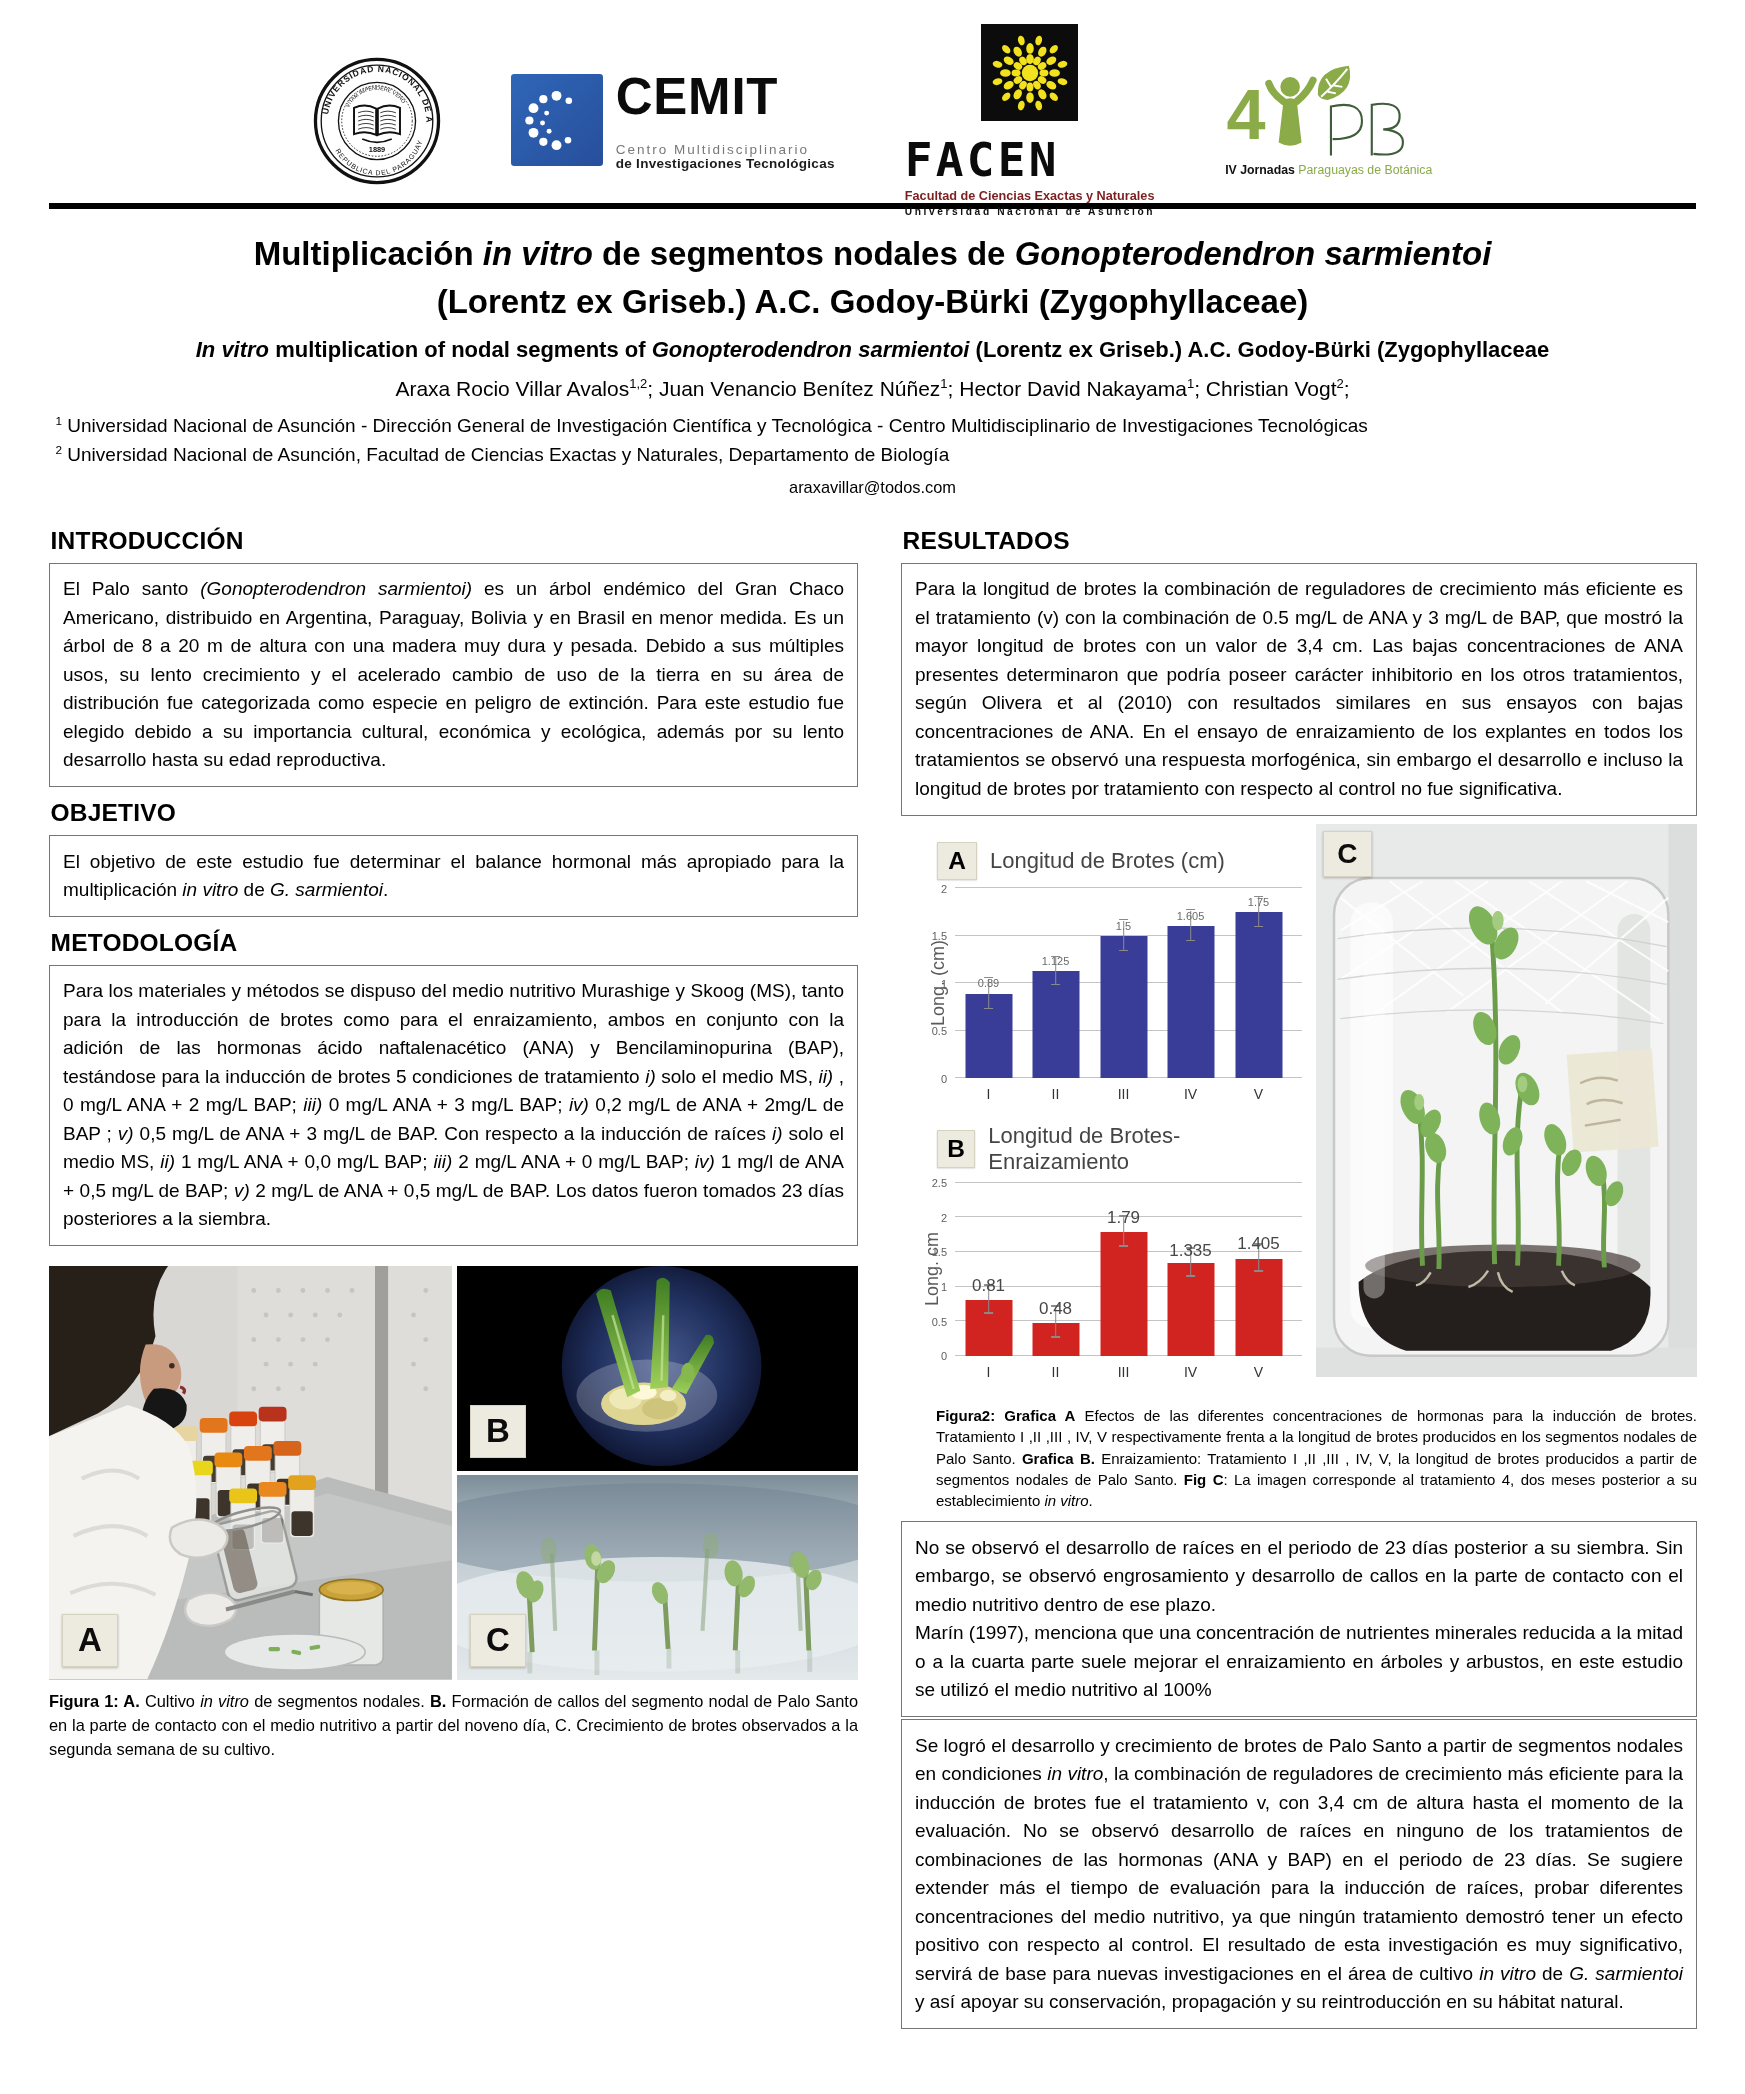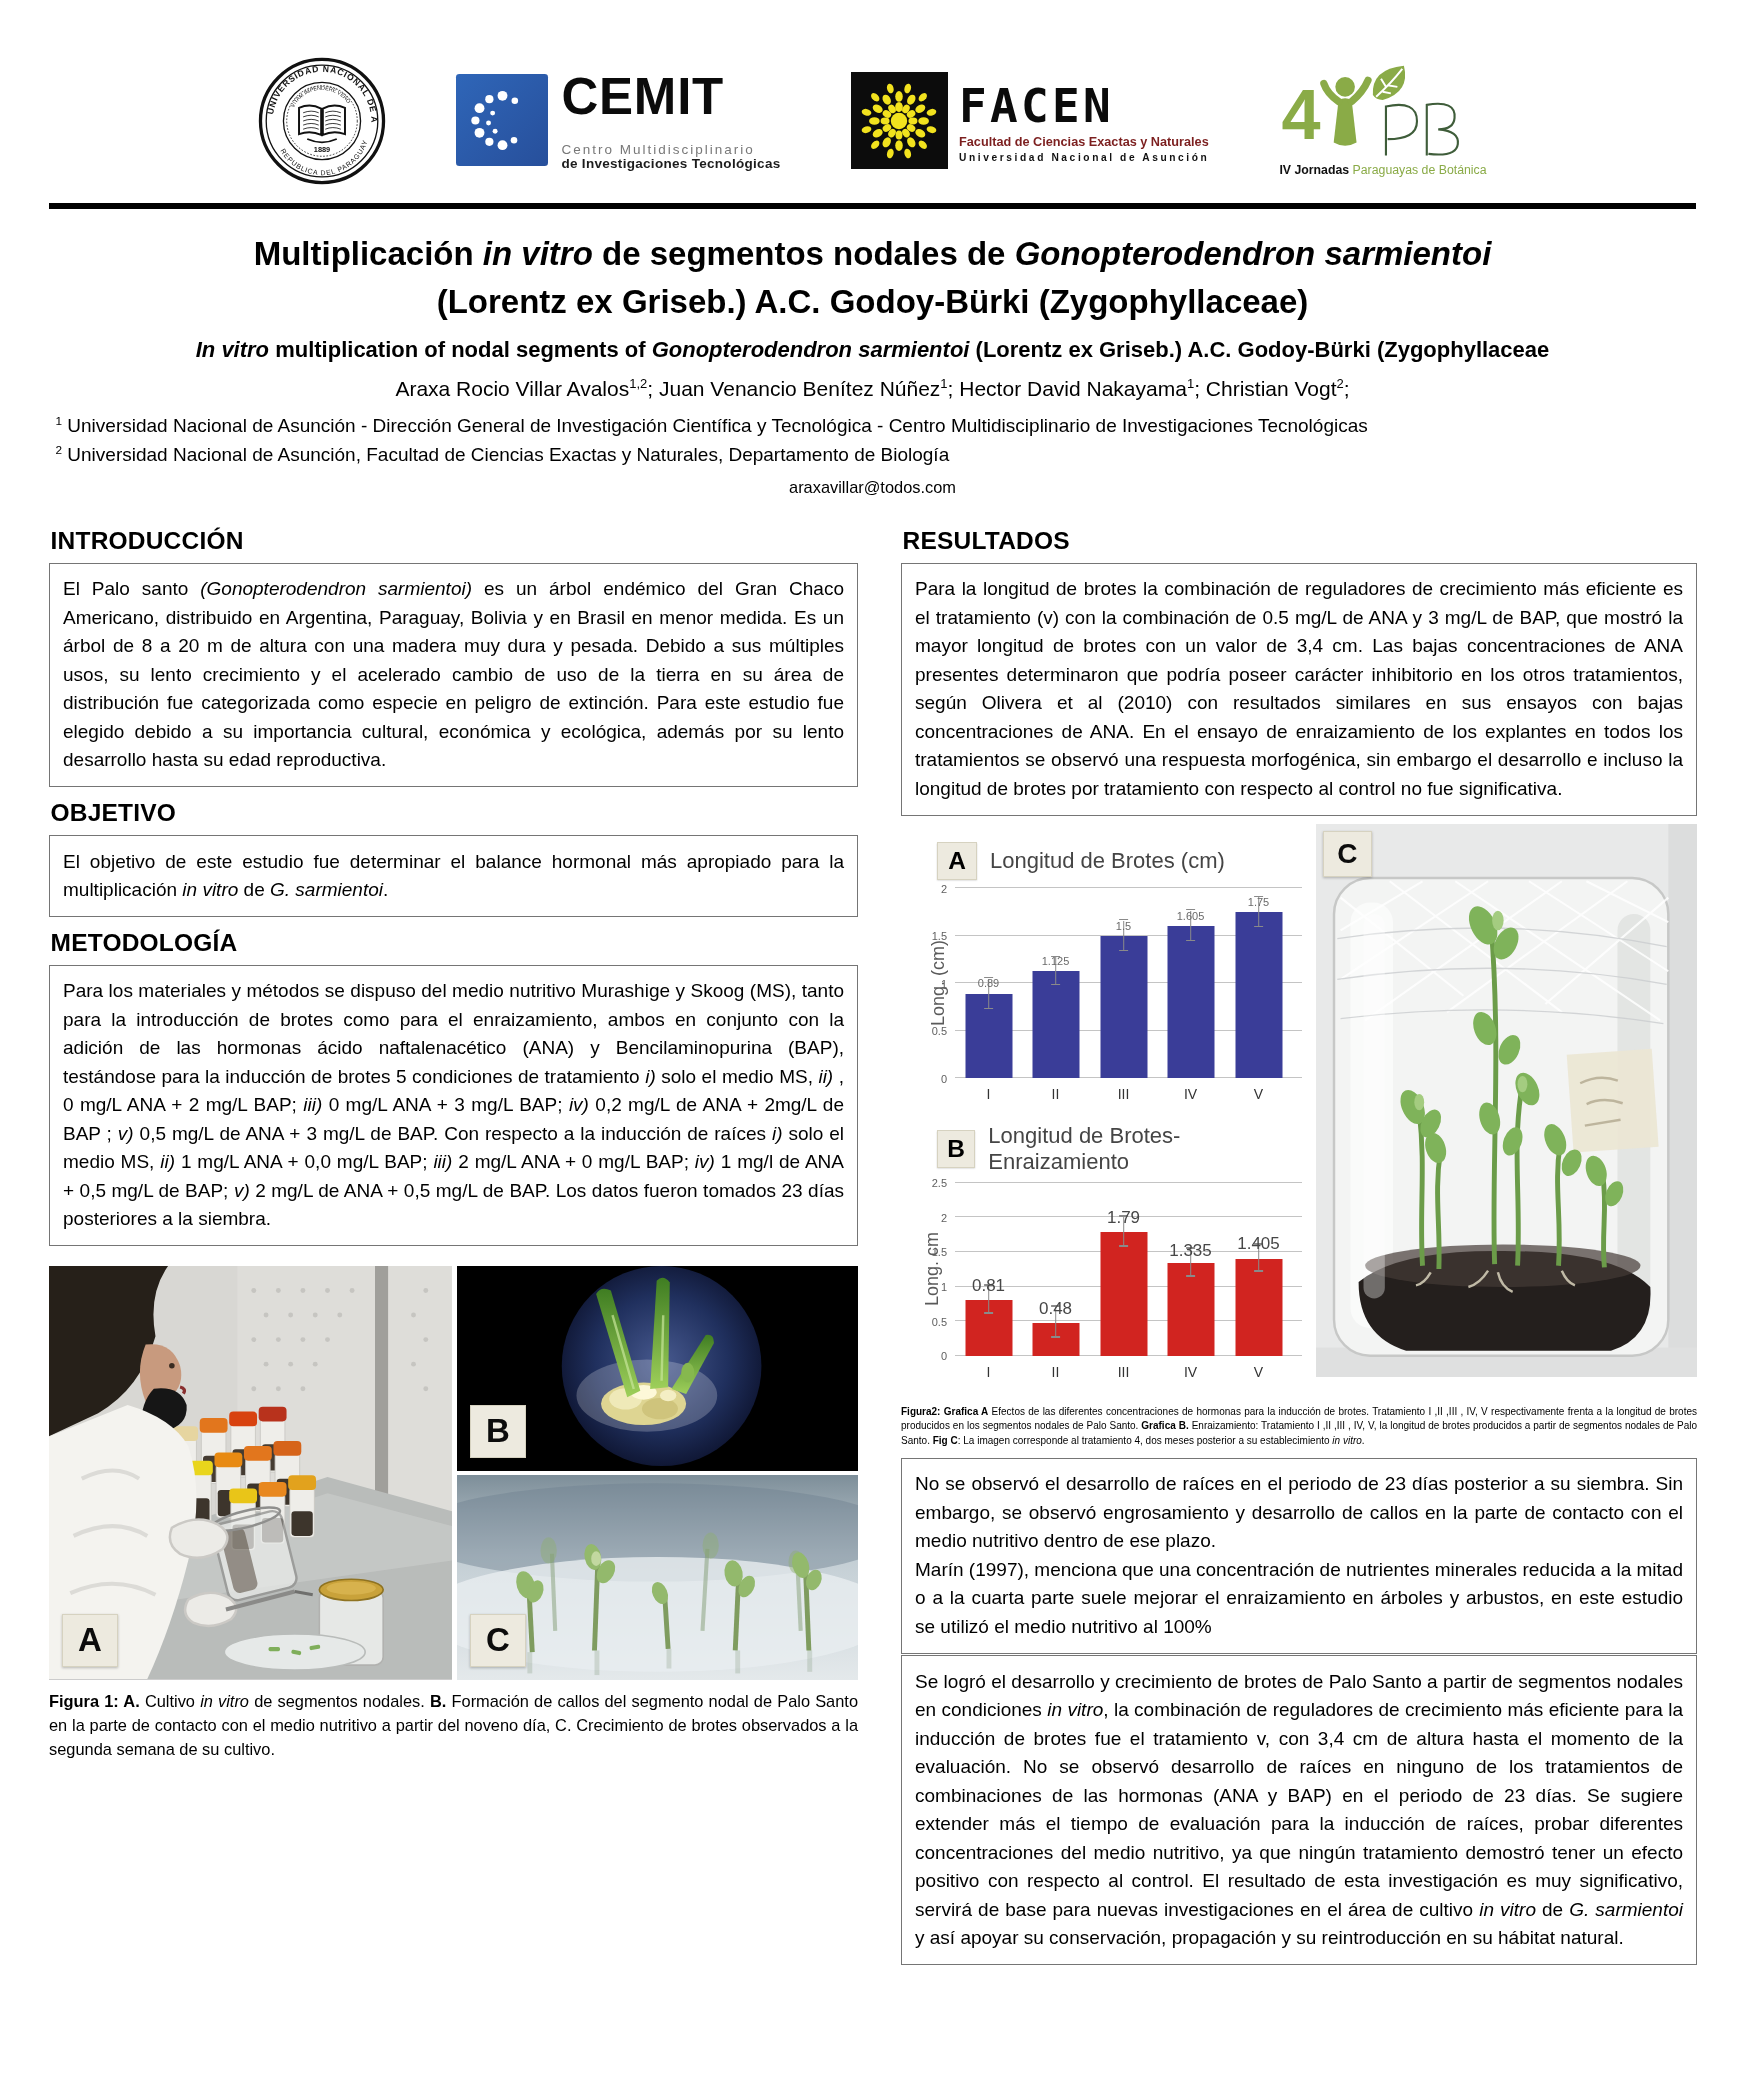--- a/index.html
+++ b/index.html
@@ -11,21 +11,21 @@
 
   
   .logo-row{display:flex;align-items:center;justify-content:center;gap:70px;padding-top:51px;height:139px;}
   .una-seal{width:128px;height:128px;}
   .cemit{display:flex;align-items:center;gap:13px;}
   .cemit-sq{width:92px;height:92px;background:linear-gradient(135deg,#2f66b8,#274f9b);border-radius:3.3px;display:flex;align-items:center;justify-content:center;}
   .cemit-txt{line-height:1.05;}
   .cemit-acro{font-size:51px;font-weight:bold;letter-spacing:0.8px;color:#0b0b0b;}
   .cemit-l1{font-size:13.5px;color:#787878;letter-spacing:2px;margin-top:20px;}
   .cemit-l2{font-size:13.5px;color:#1c1c1c;font-weight:bold;letter-spacing:0.3px;}
-  .facen{display:flex;align-items:center;gap:11.5px;}
+  .facen{display:flex;align-items:center;gap:11.5px;flex-direction:column;}
   .facen-sq{width:97px;height:97px;background:#0c0c0c;display:flex;align-items:center;justify-content:center;}
   .facen-acro{font-size:46px;font-weight:bold;letter-spacing:3.3px;color:#0b0b0b;font-family:"DejaVu Sans Mono",monospace;}
   .facen-l1{font-size:12.7px;font-weight:bold;color:#7c1f1f;margin-top:2.5px;}
   .facen-l2{font-size:10.2px;font-weight:bold;color:#111;letter-spacing:2.6px;margin-top:2.5px;}
   .jpb{display:flex;flex-direction:column;align-items:center;}
   .jpb-cap{font-size:12.3px;margin-top:1.6px;}
   .jpb-cap b{color:#111;}
   .jpb-cap span{color:#8aab47;}
   .black-rule{height:5.7px;background:#000;margin:13px 49px 0 49px;}
 
@@ -66,21 +66,21 @@
   .ytick{position:absolute;width:46px;text-align:right;font-size:11px;color:#5f5f5f;}
   .ylab{position:absolute;left:-6.5px;top:50%;transform:translateY(-50%) rotate(-90deg);transform-origin:center;font-size:18px;color:#5a5a5a;white-space:nowrap;}
   .slot{position:absolute;bottom:0;}
   .bar{position:absolute;bottom:0;left:50%;transform:translateX(-50%);}
   .err{position:absolute;left:50%;width:1.6px;background:#8a8a8a;transform:translateX(-50%);}
   .errcap{position:absolute;left:50%;width:9.8px;height:1.6px;background:#8a8a8a;transform:translateX(-50%);}
   .val{position:absolute;left:50%;transform:translateX(-50%);color:#5f5f5f;white-space:nowrap;}
   .xrow{position:relative;height:28px;margin-left:54px;}
   .xlab{position:absolute;top:8.2px;text-align:center;font-size:14px;color:#333;}
 
-  .cap2{font-size:10px;line-height:1.42;text-align:justify;margin-top:4.9px;}
+  .cap2{font-size:15px;line-height:1.42;text-align:justify;margin-top:4.9px;margin-left:35px;}
   .disc{margin-top:9.8px;}
   .concl-box{margin-top:1.6px;}
 </style>
 </head>
 <body>
 
 <div class="page">
 
   <div class="logo-row">
 

